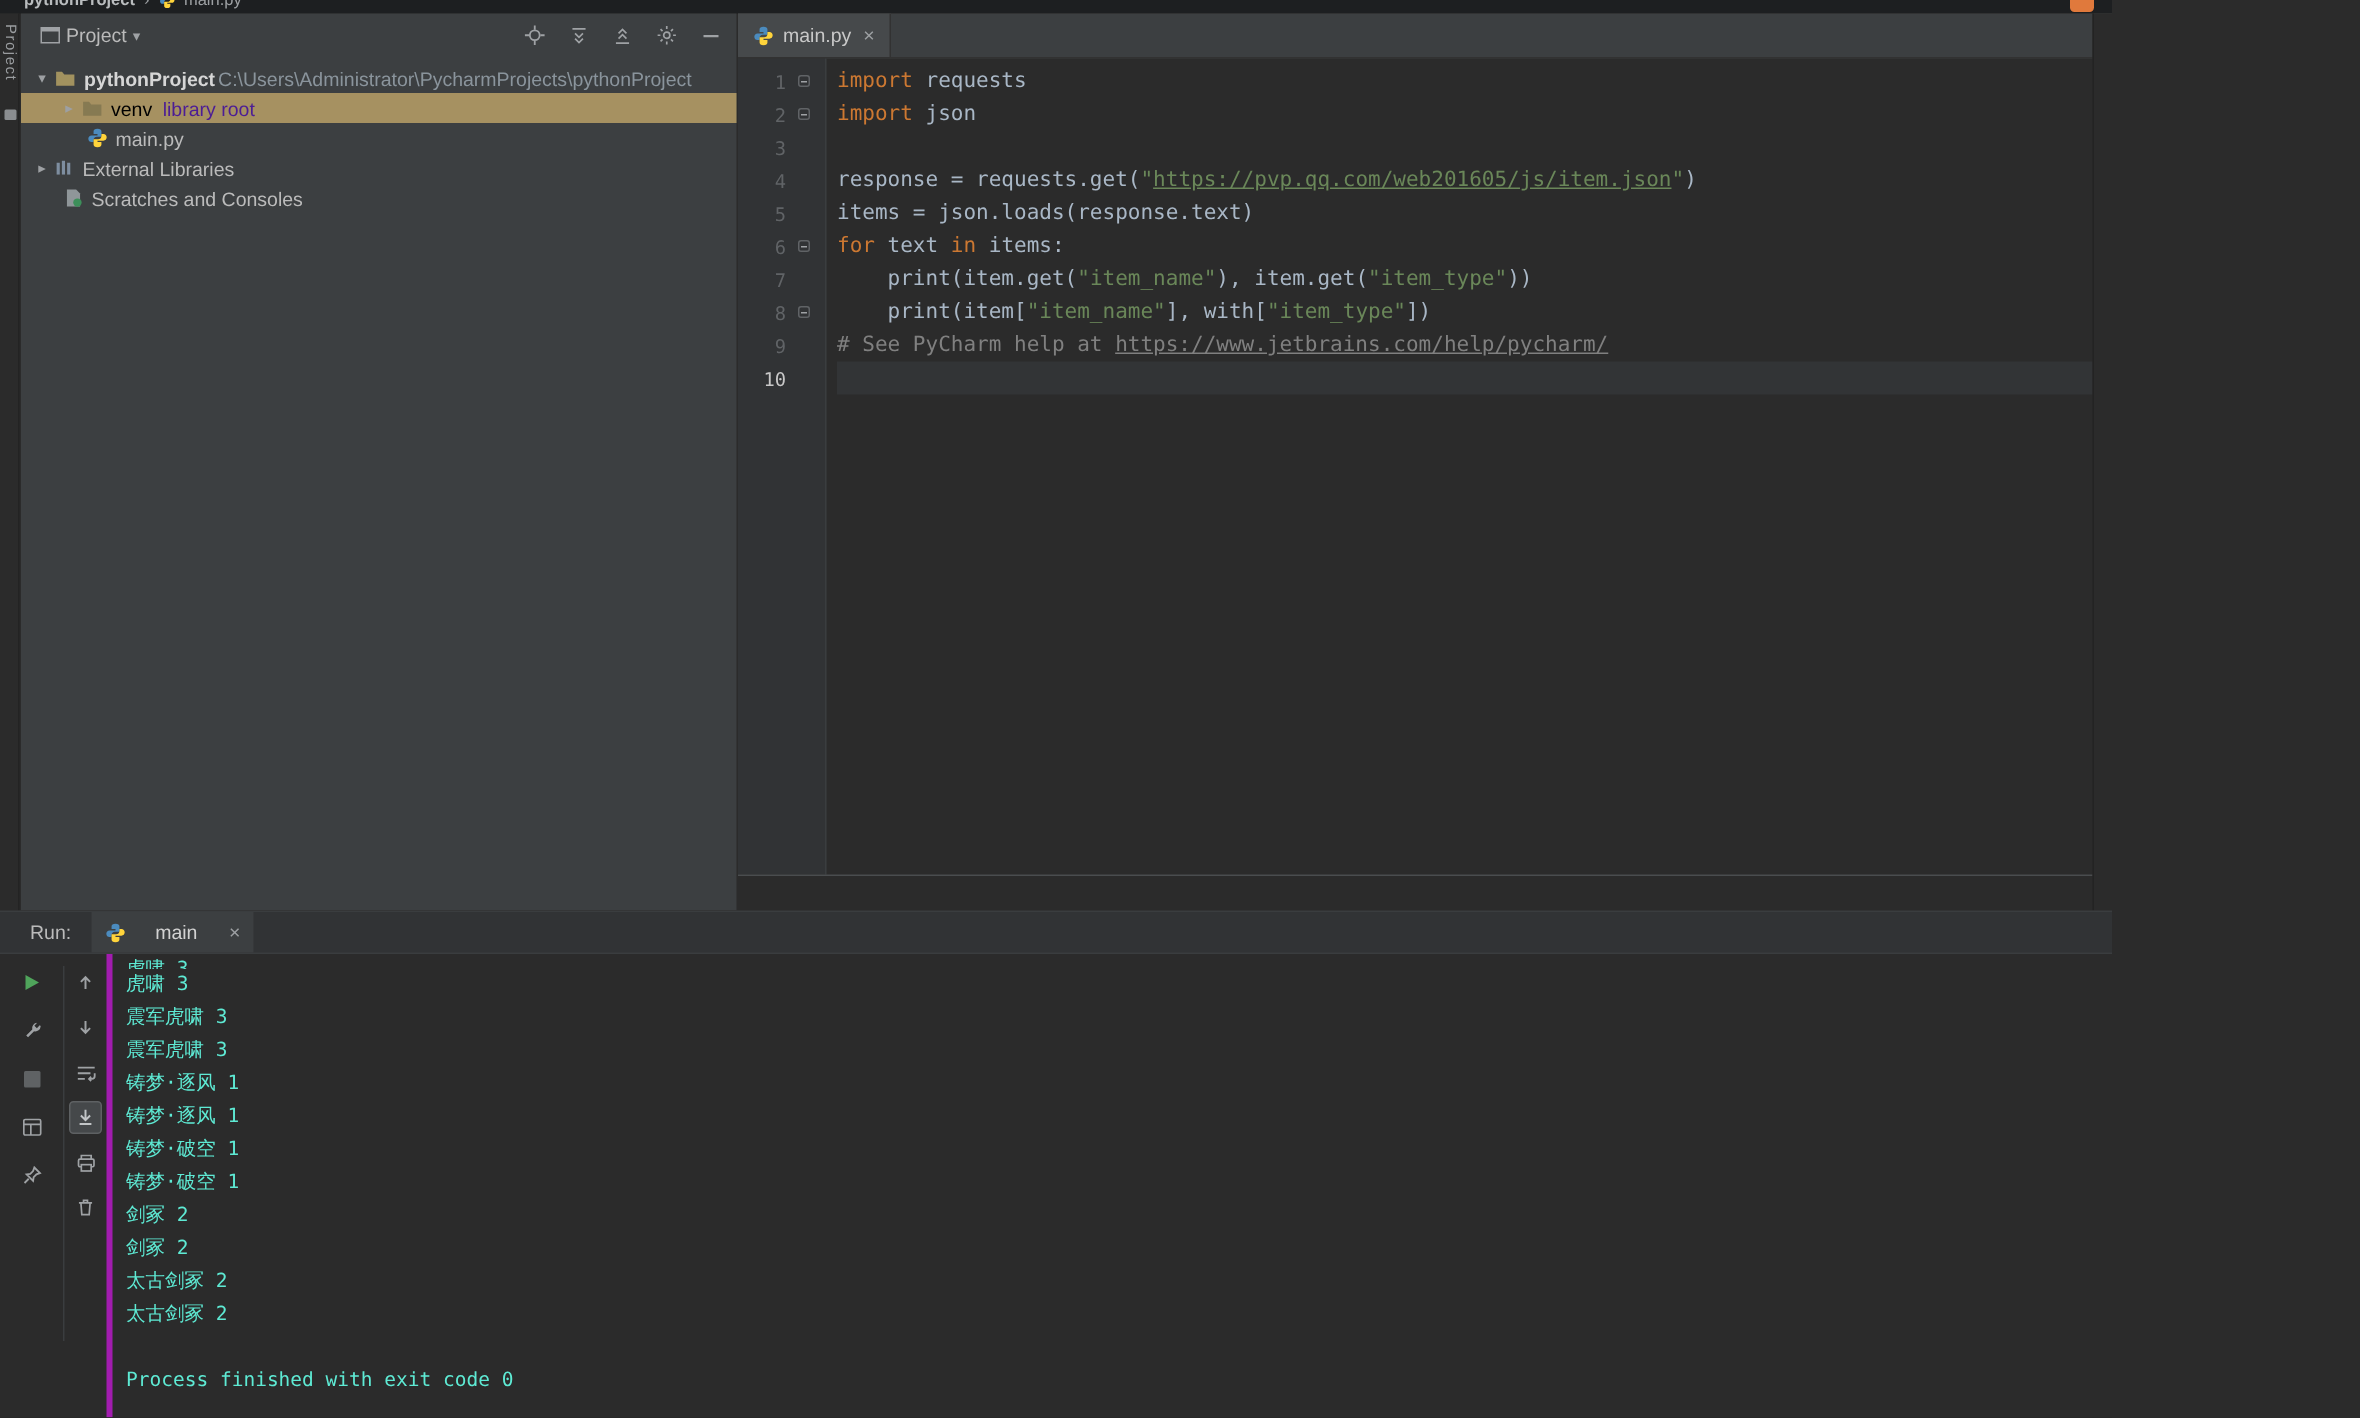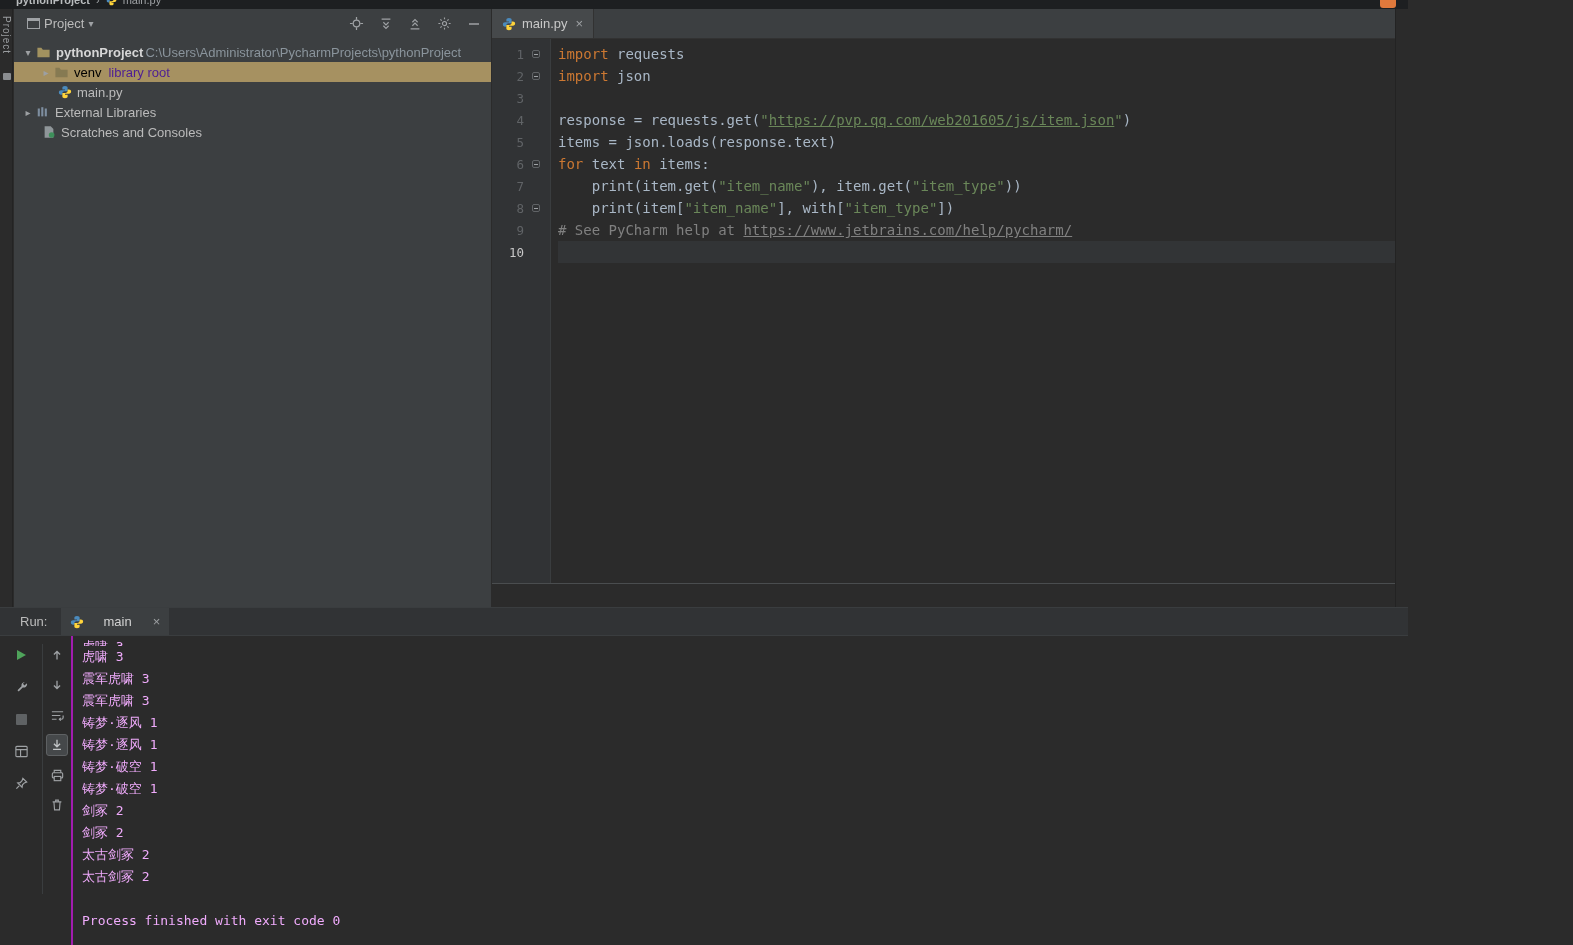--- a/index.html
+++ b/index.html
@@ -70,22 +70,22 @@
   .run-header { height:28px; background:#313335; border-bottom:1px solid #3a3d3f; display:flex; align-items:center; }
   .run-label { margin-left:20px; font-size:13px; color:#bbbbbb; }
   .run-tab { margin-left:14px; height:100%; display:flex; align-items:center; gap:19px; padding:0 9px;
              background:#3c3f41; font-size:13px; color:#d2d2d2; cursor:pointer; }
   .run-toolbar1 { position:absolute; left:0; top:36px; width:42px; display:flex; flex-direction:column; align-items:center; gap:10px; }
   .run-toolbar2 { position:absolute; left:42px; top:36px; width:29px; border-left:1px solid #3a3d3f;
                   display:flex; flex-direction:column; align-items:center; gap:8px; padding-top:0; min-height:250px; }
   .tbtn { width:22px; height:22px; display:flex; align-items:center; justify-content:center; cursor:pointer; border-radius:3px; }
   .tbtn.sel { background:#45484a; border:1px solid #5e6163; }
   .stop-sq { width:11px; height:11px; background:#5f6264; border-radius:1px; }
-  .run-console { position:absolute; left:71px; top:28px; right:13px; bottom:0; border-left:2px solid #a21caf;
-                 padding-left:9px; font-family:"DejaVu Sans Mono", monospace; font-size:13px; color:#f0abfc; overflow:hidden; }
+  .run-console { position:absolute; left:71px; top:28px; right:13px; bottom:0; border-left:4px solid #a21caf;
+                 padding-left:9px; font-family:"DejaVu Sans Mono", monospace; font-size:13px; color:#5eead4; overflow:hidden; }
   .console-line { height:22px; line-height:22px; white-space:pre; }
   .console-clip { height:10px; overflow:hidden; }
   .console-clip .console-line { margin-top:-12px; }
 
   svg { display:block; }
 </style>
 </head>
 <body>
 
 <div id="app">

